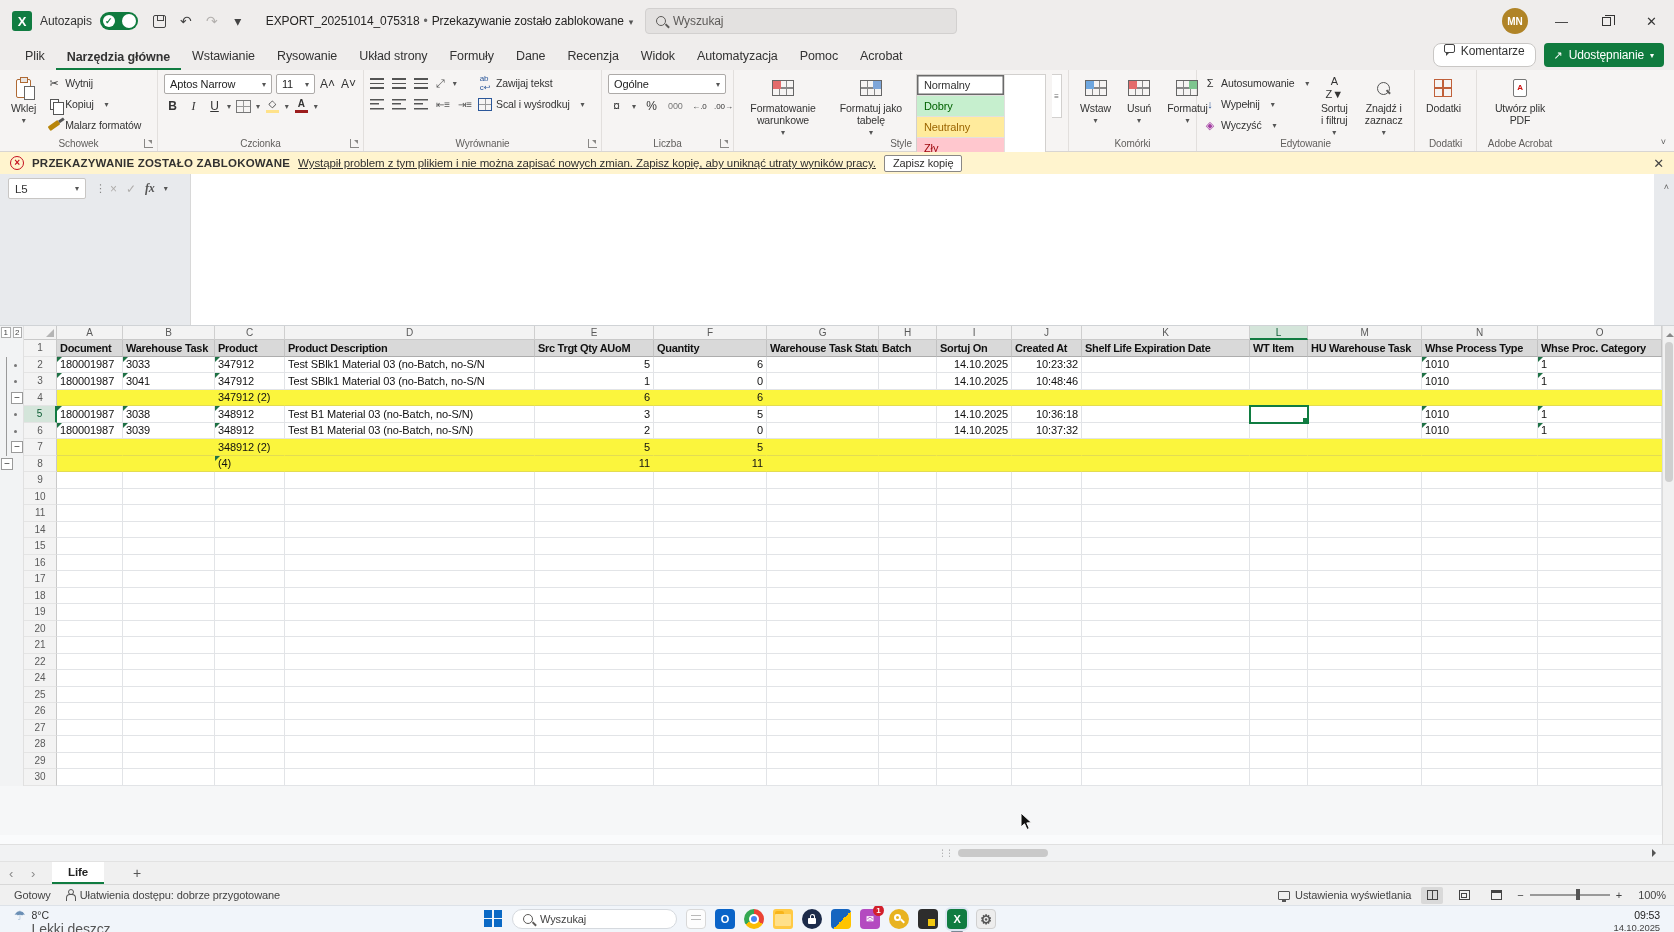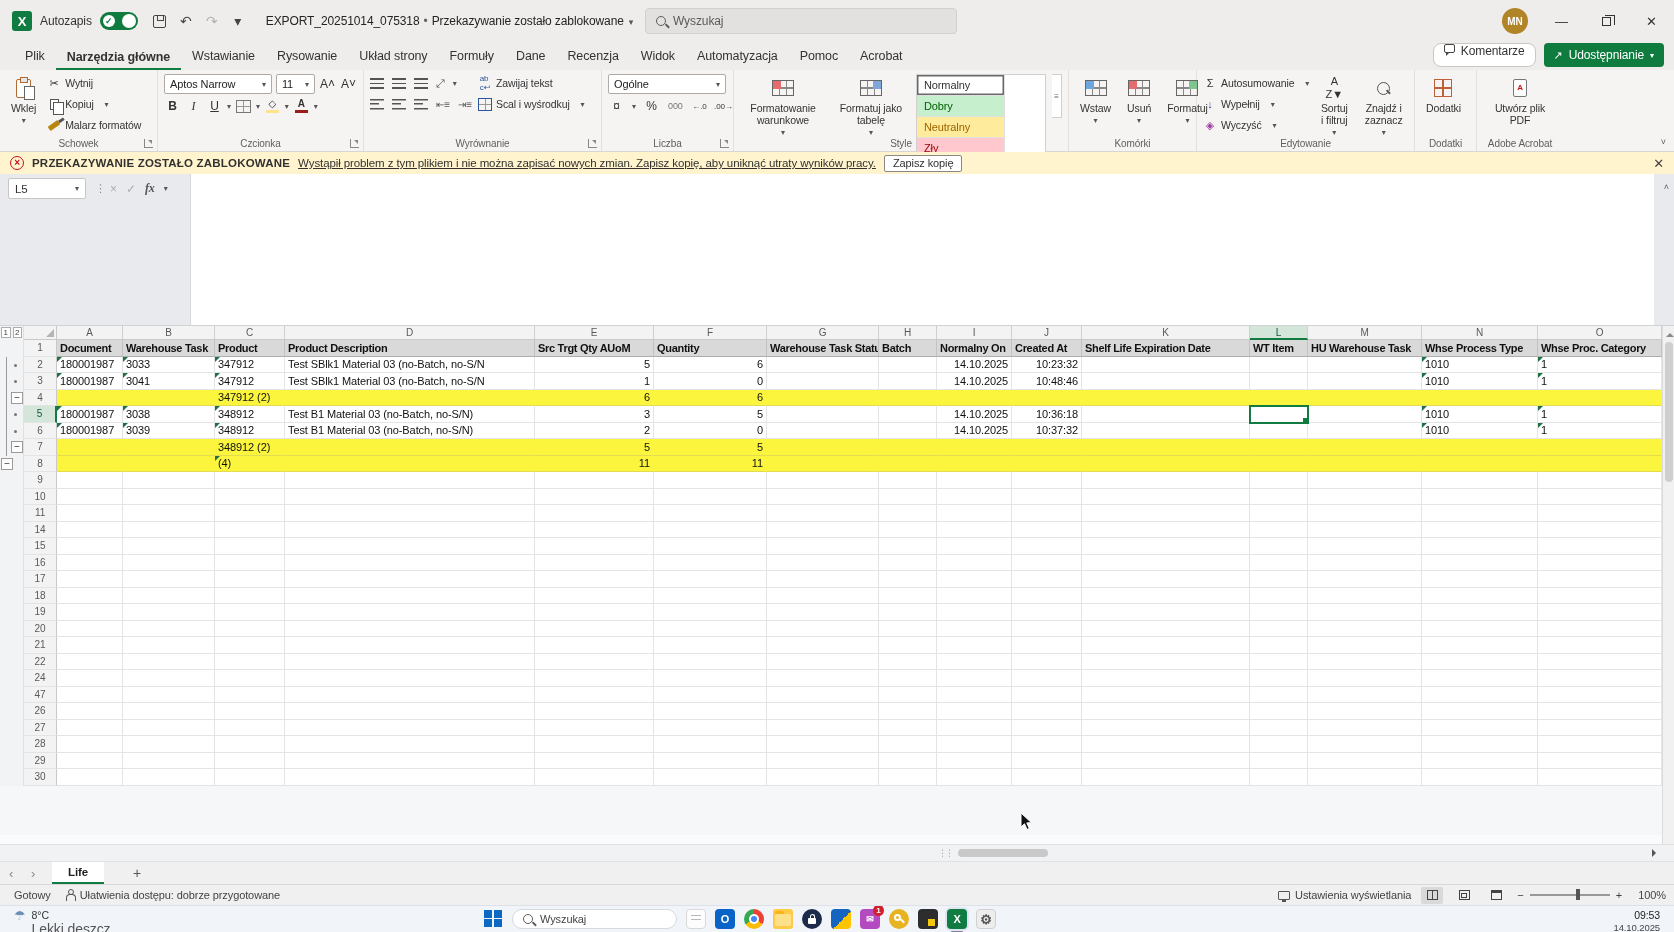--- a/index.html
+++ b/index.html
@@ -536,21 +536,21 @@
           <div class="g-cell hcell" style="width: 113px;">
             <span>Quantity</span>
           </div>
           <div class="g-cell hcell" style="width: 112px;">
             <span>Warehouse Task Status</span>
           </div>
           <div class="g-cell hcell" style="width: 58px;">
             <span>Batch</span>
           </div>
           <div class="g-cell hcell" style="width: 75px;">
-            <span>Normalny On</span>
+            <span>Sortuj On</span>
           </div>
           <div class="g-cell hcell" style="width: 70px;">
             <span>Created At</span>
           </div>
           <div class="g-cell hcell" style="width: 168px;">
             <span>Shelf Life Expiration Date</span>
           </div>
           <div class="g-cell hcell" style="width: 58px;">
             <span>WT Item</span>
           </div>
@@ -1074,21 +1074,21 @@
           <div class="g-cell num" style="width: 75px;"></div>
           <div class="g-cell num" style="width: 70px;"></div>
           <div class="g-cell" style="width: 168px;"></div>
           <div class="g-cell" style="width: 58px;"></div>
           <div class="g-cell" style="width: 114px;"></div>
           <div class="g-cell" style="width: 116px;"></div>
           <div class="g-cell" style="width: 124px;"></div>
         </div>
         <div class="g-row">
           <div class="g-gutter"></div>
-          <div class="g-rowhead">47</div>
+          <div class="g-rowhead">25</div>
           <div class="g-cell" style="width: 66px;"></div>
           <div class="g-cell" style="width: 92px;"></div>
           <div class="g-cell" style="width: 70px;"></div>
           <div class="g-cell" style="width: 250px;"></div>
           <div class="g-cell num" style="width: 119px;"></div>
           <div class="g-cell num" style="width: 113px;"></div>
           <div class="g-cell" style="width: 112px;"></div>
           <div class="g-cell" style="width: 58px;"></div>
           <div class="g-cell num" style="width: 75px;"></div>
           <div class="g-cell num" style="width: 70px;"></div>

